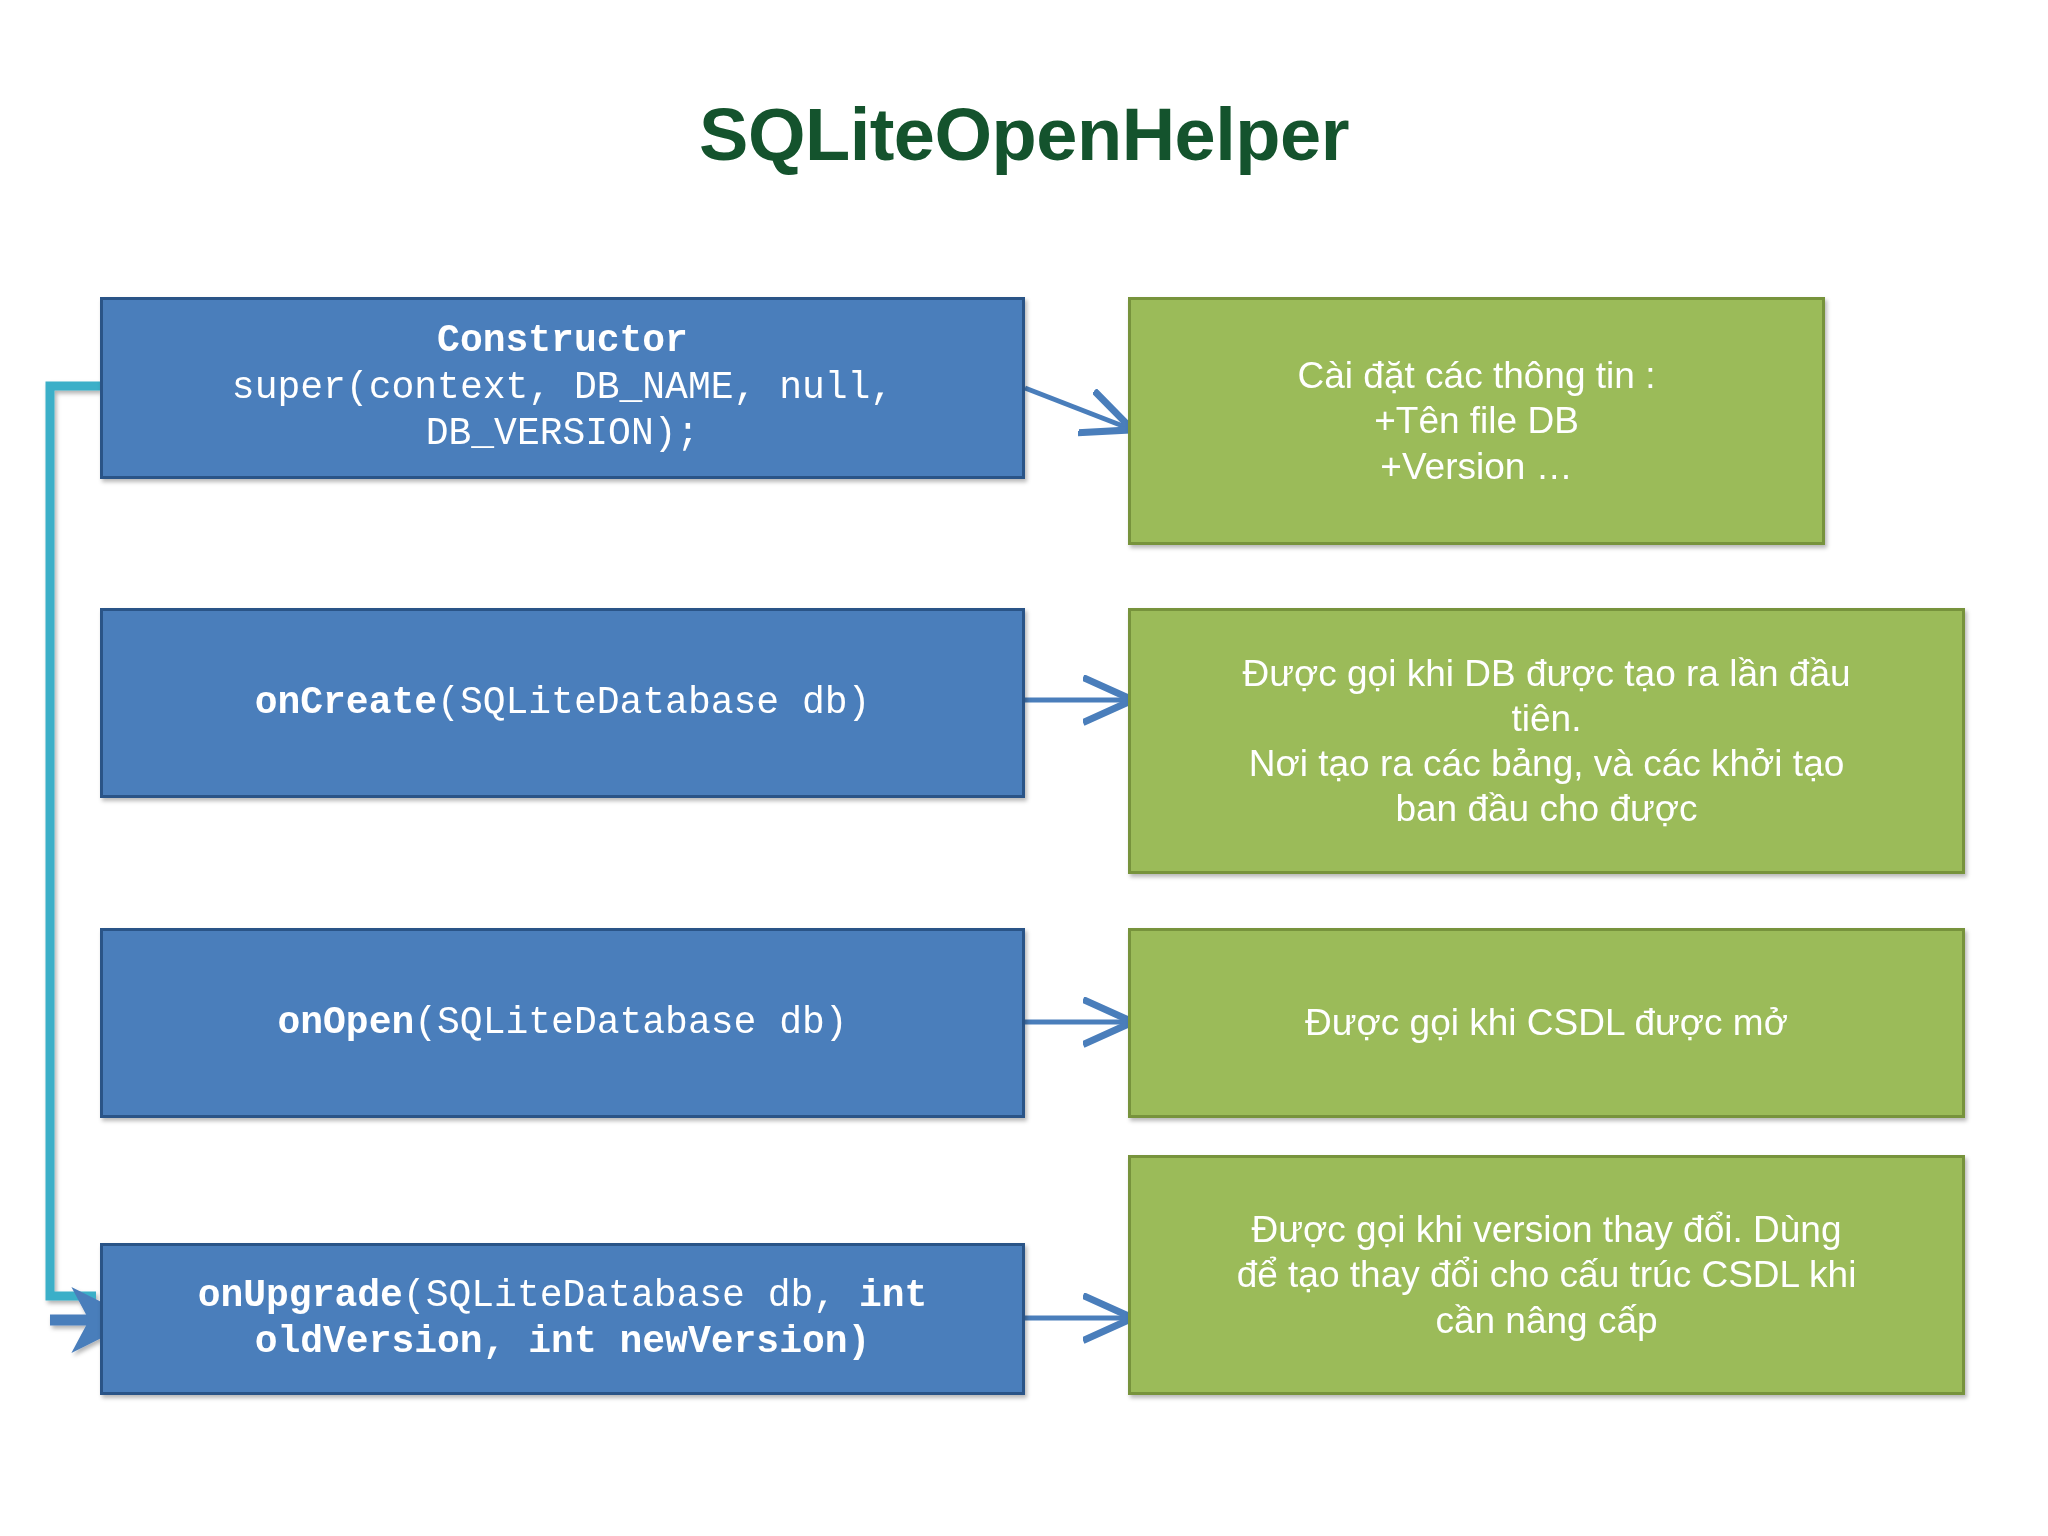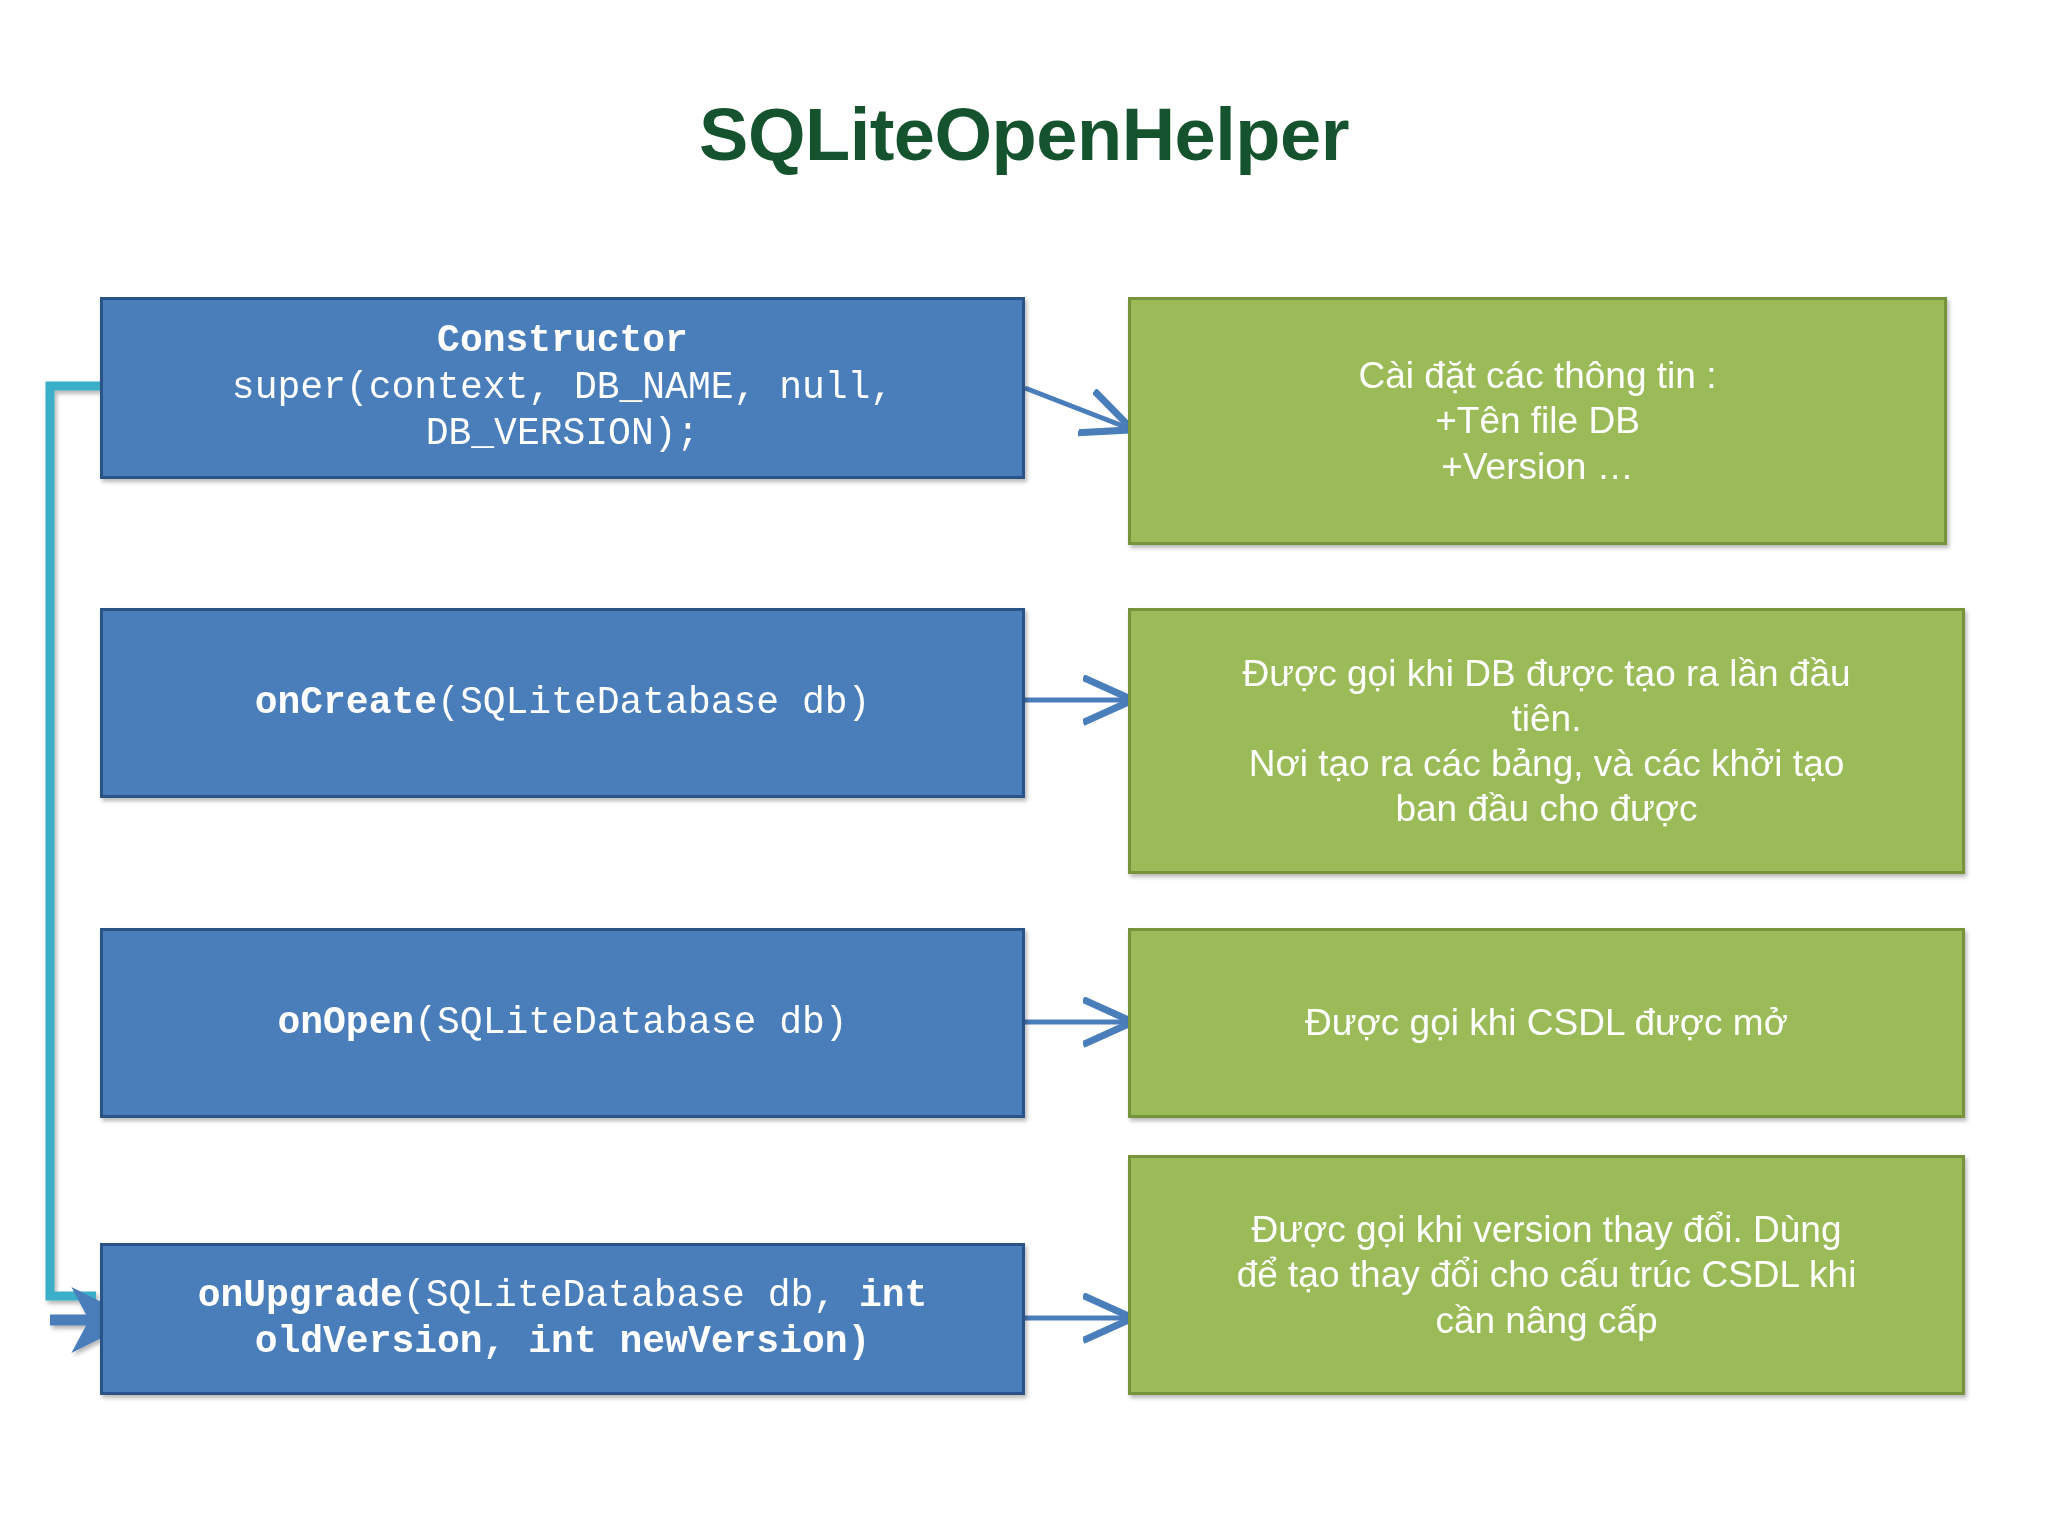--- a/index.html
+++ b/index.html
@@ -132,21 +132,21 @@
   </div>
 
   <div class="node node-blue" style="left:100px; top:928px; width:925px; height:190px;">
     <span><span class="b">onOpen</span><span>(SQLiteDatabase db)</span></span>
   </div>
 
   <div class="node node-blue" style="left:100px; top:1243px; width:925px; height:152px;">
     <span style="font-weight:bold;"><span>onUpgrade</span><span style="font-weight:normal;">(SQLiteDatabase db, </span><span>int oldVersion, int newVersion)</span></span>
   </div>
 
-  <div class="node node-green" style="left:1128px; top:297px; width:819px; height:248px; flex-direction:column;">
+  <div class="node node-green" style="left:1128px; top:297px; width:697px; height:248px; flex-direction:column;">
     <span class="line">Cài đặt các thông tin :</span>
     <span class="line">+Tên file DB</span>
     <span class="line">+Version …</span>
   </div>
 
   <div class="node node-green" style="left:1128px; top:608px; width:837px; height:266px; flex-direction:column;">
     <span class="line">Được gọi  khi DB được tạo ra lần đầu</span>
     <span class="line">tiên.</span>
     <span class="line">Nơi tạo ra các bảng, và các khởi tạo</span>
     <span class="line">ban đầu cho được</span>

